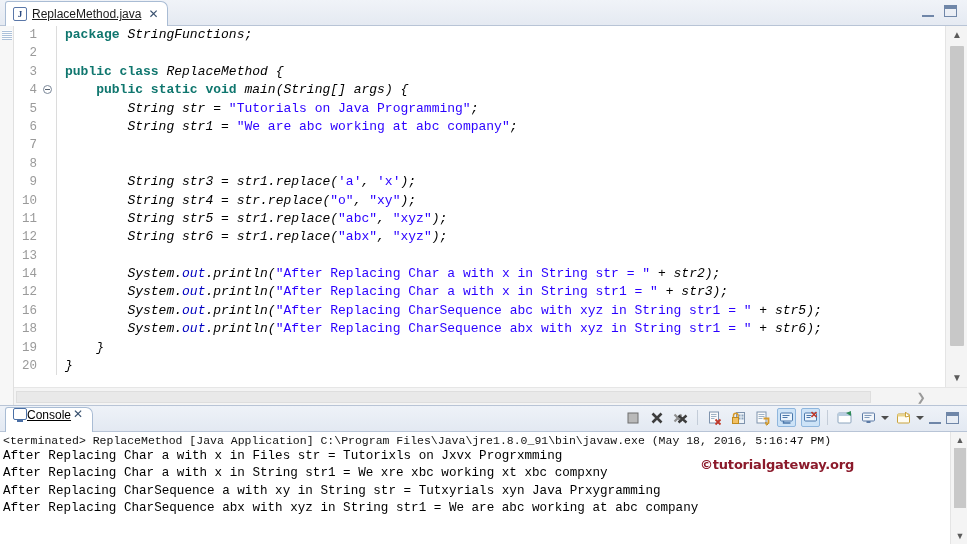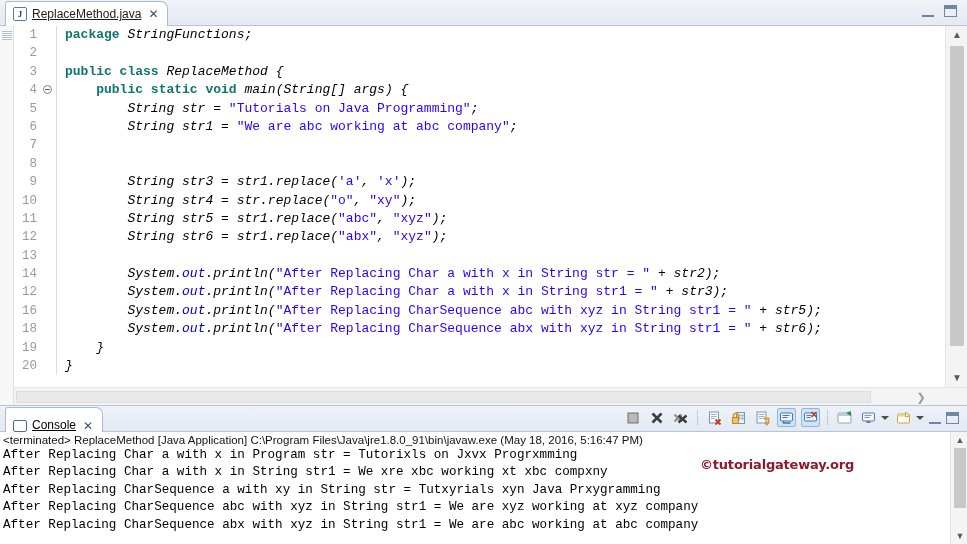--- a/index.html
+++ b/index.html
@@ -224,22 +224,21 @@
     position: relative;
     height: 26px;
     background: linear-gradient(#eef2f8, #e3e9f2);
     border-bottom: 1px solid #b8c4d6;
   }
   .console-tab {
     position: absolute;
     left: 5px; top: 1px;
     height: 25px;
     display: flex;
-    align-items: flex-end;
-    gap: 5px;
+    align-items: flex-start;
     padding: 0 9px 0 7px;
     background: #ffffff;
     border: 1px solid #a9bcd4;
     border-bottom: none;
     border-top-left-radius: 3px;
     border-top-right-radius: 7px;
     font-size: 12px;
   }
   .mon-icon {
     width: 14px; height: 12px;
@@ -286,21 +285,21 @@
     margin-left: -2px;
   }
 
   .console-body {
     position: relative;
     height: 112px;
     background: #ffffff;
     overflow: hidden;
   }
   .term-line {
-    font-family: Liberation Sans, sans-serif;
+    font-family: Liberation Mono, monospace;
     font-size: 11.5px;
     color: #111111;
     padding: 2px 0 1px 3px;
     white-space: pre;
   }
   .out-line {
     font-family: "Liberation Mono", monospace;
     font-size: 12.6px;
     line-height: 17.4px;
     color: #000000;
@@ -492,24 +491,23 @@
         </span>
         <span class="caret"></span>
         <span class="wmin"></span>
         <span class="wmax"></span>
       </div>
     </div>
 
     <div class="console-body">
       <div class="term-line">&lt;terminated&gt; ReplaceMethod [Java Application] C:\Program Files\Java\jre1.8.0_91\bin\javaw.exe (May 18, 2016, 5:16:47 PM)</div>
       <div id="console-output">
-          <div class="out-line">After Replacing Char a with x in Program str = Tutorixls on Jxvx Progrxmming</div>
+          <div class="out-line">After Replacing Char a with x in Files str = Tutorixls on Jxvx Progrxmming</div>
           <div class="out-line">After Replacing Char a with x in String str1 = We xre xbc working xt xbc compxny</div>
           <div class="out-line">After Replacing CharSequence a with xy in String str = Tutxyrials xyn Java Prxygramming</div>
-          <div class="out-line">After Replacing CharSequence abc with xyz in String str1 = We are xyz working at xyz company</div>
           <div class="out-line">After Replacing CharSequence abx with xyz in String str1 = We are abc working at abc company</div>
         </div>
       <div class="console-vscroll">
         <div class="arrow up">▲</div>
         <div class="thumb"></div>
         <div class="arrow dn">▼</div>
       </div>
     </div>
   </div>
 

